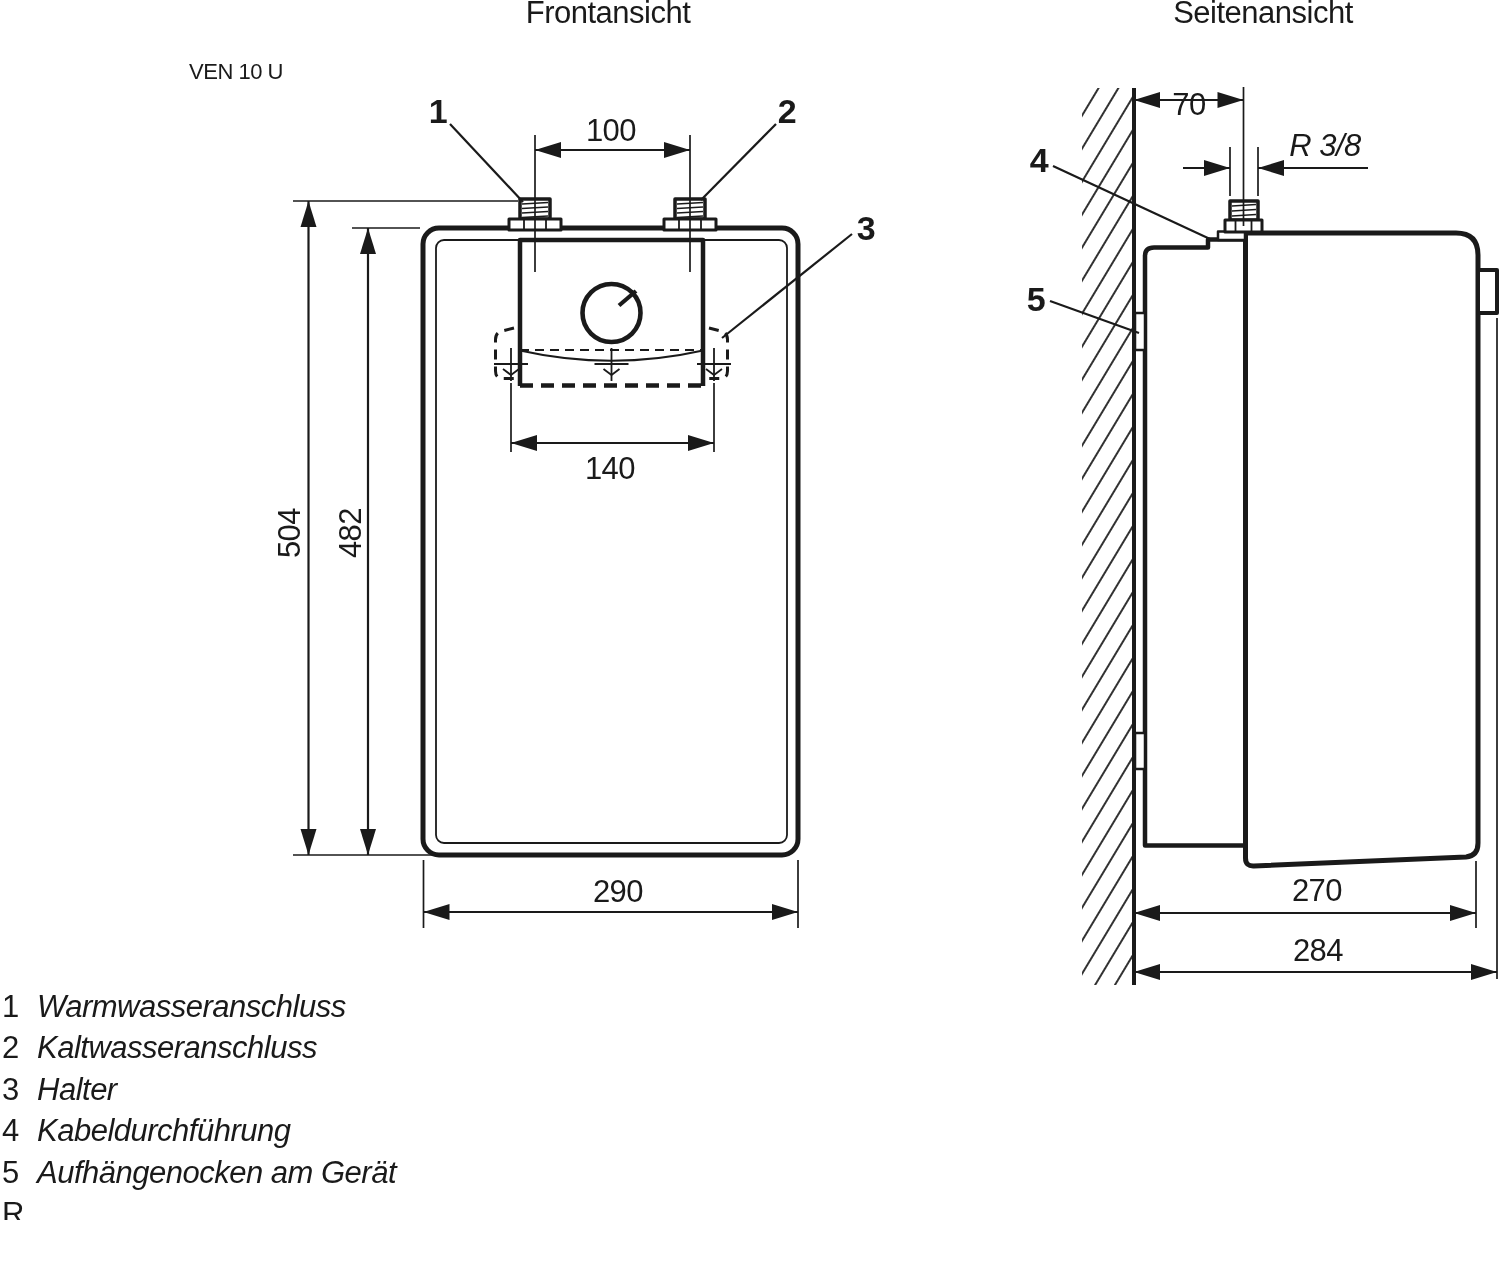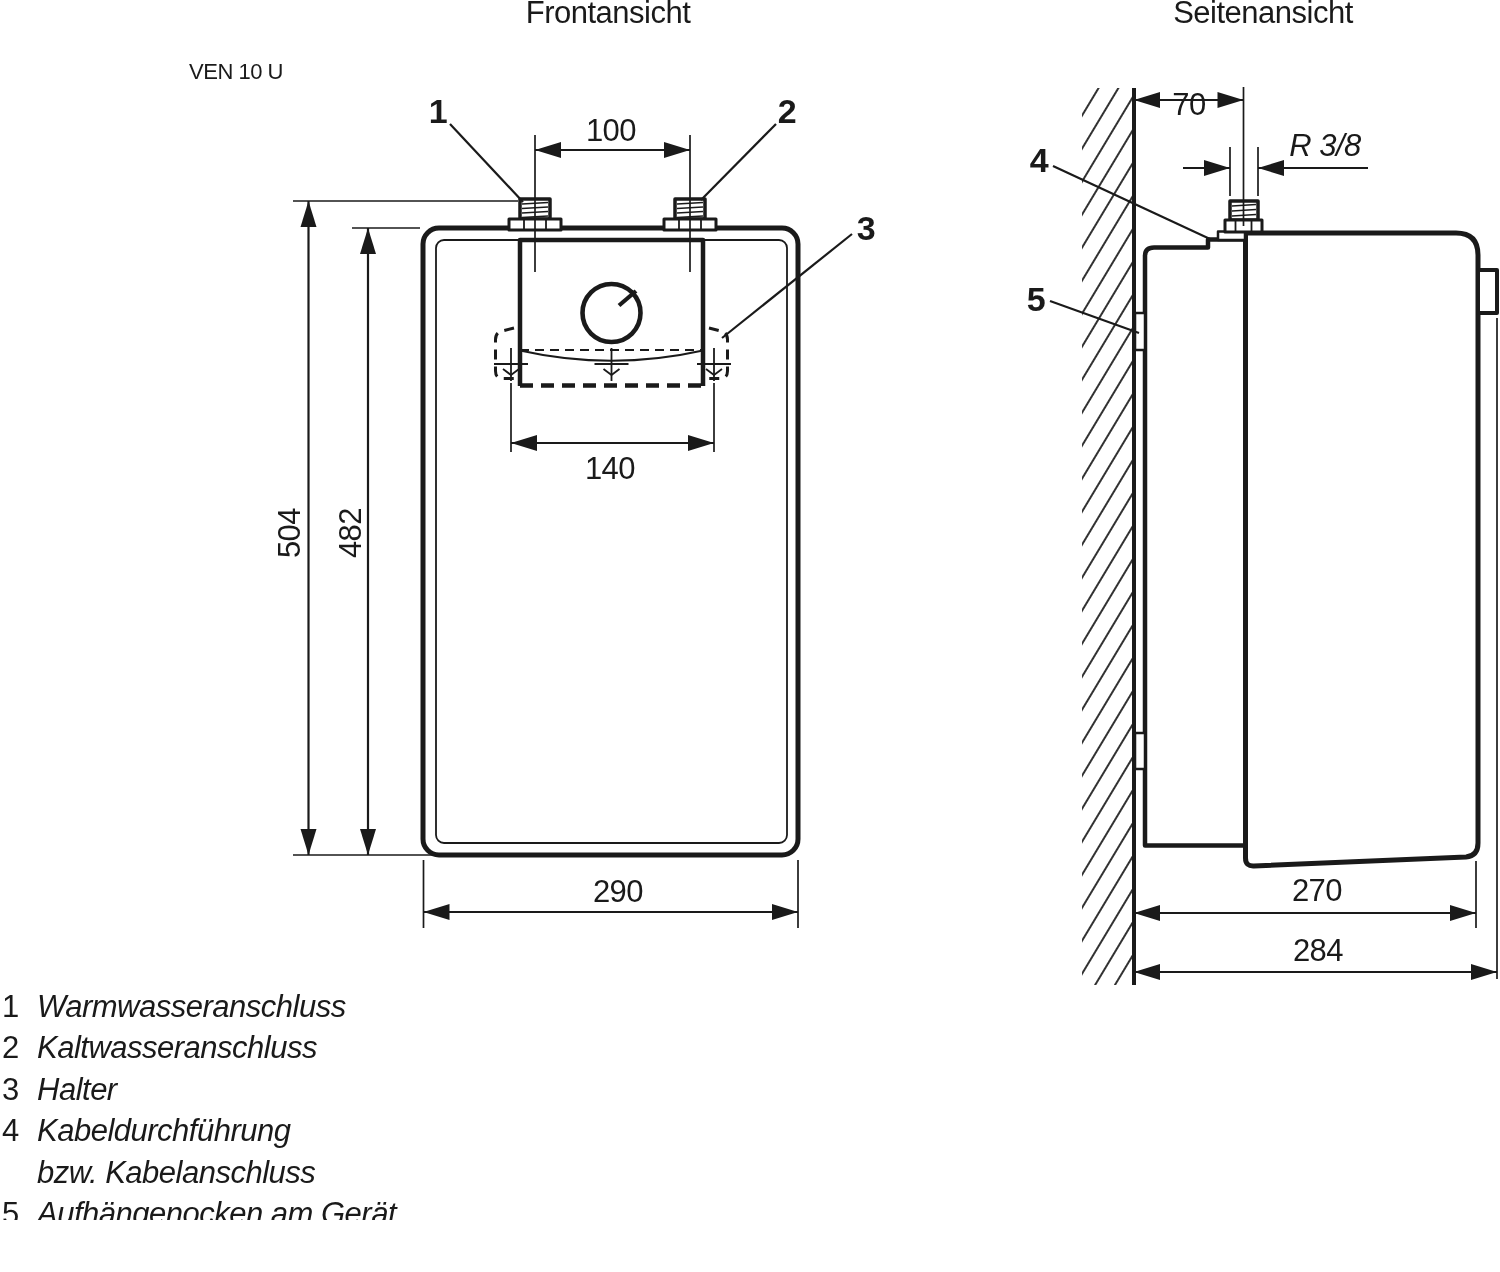--- a/index.html
+++ b/index.html
@@ -239,24 +239,20 @@
     </div>
     <div class="lrow">
       <span class="lnum">3</span>
       <span class="ltext">Halter</span>
     </div>
     <div class="lrow">
       <span class="lnum">4</span>
       <span class="ltext">Kabeldurchführung</span>
     </div>
     <div class="lrow">
-      <span class="lnum"></span>
-      <span class="ltext">bzw. Kabelanschluss</span>
-    </div>
-    <div class="lrow">
       <span class="lnum">5</span>
       <span class="ltext">Aufhängenocken am Gerät</span>
     </div>
     <div class="lrow">
       <span class="lnum">R</span>
     </div>
   </div>
 
 </div>
 

